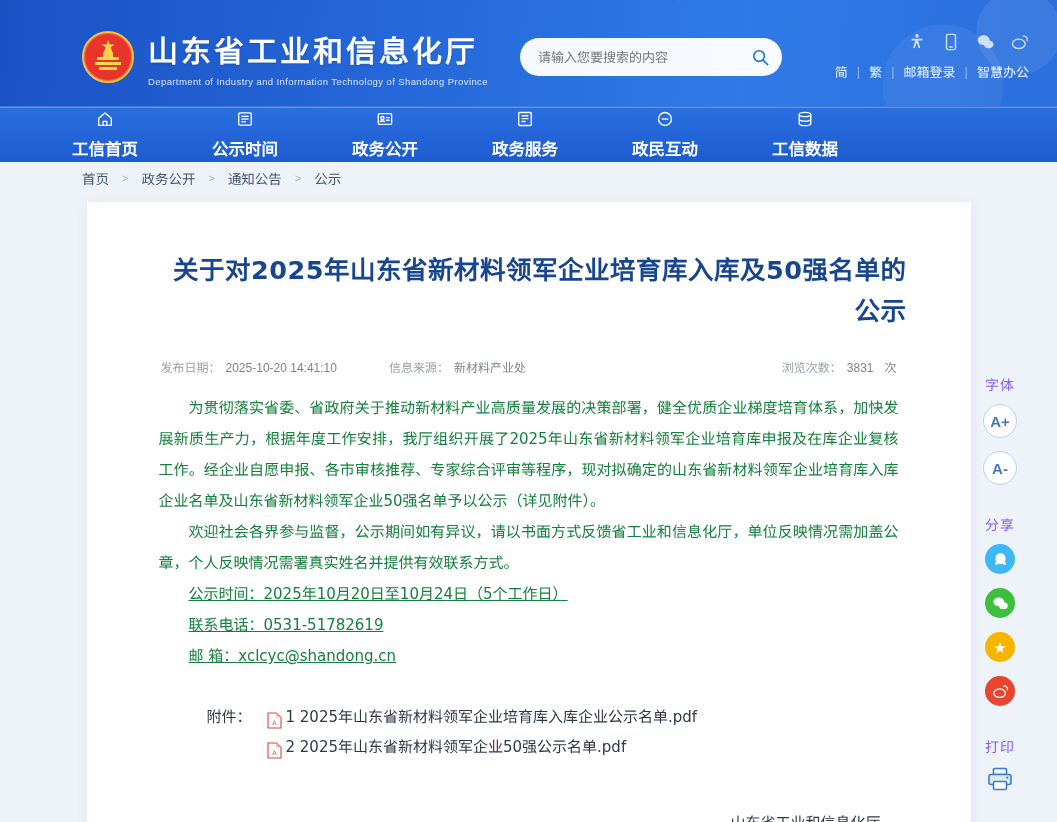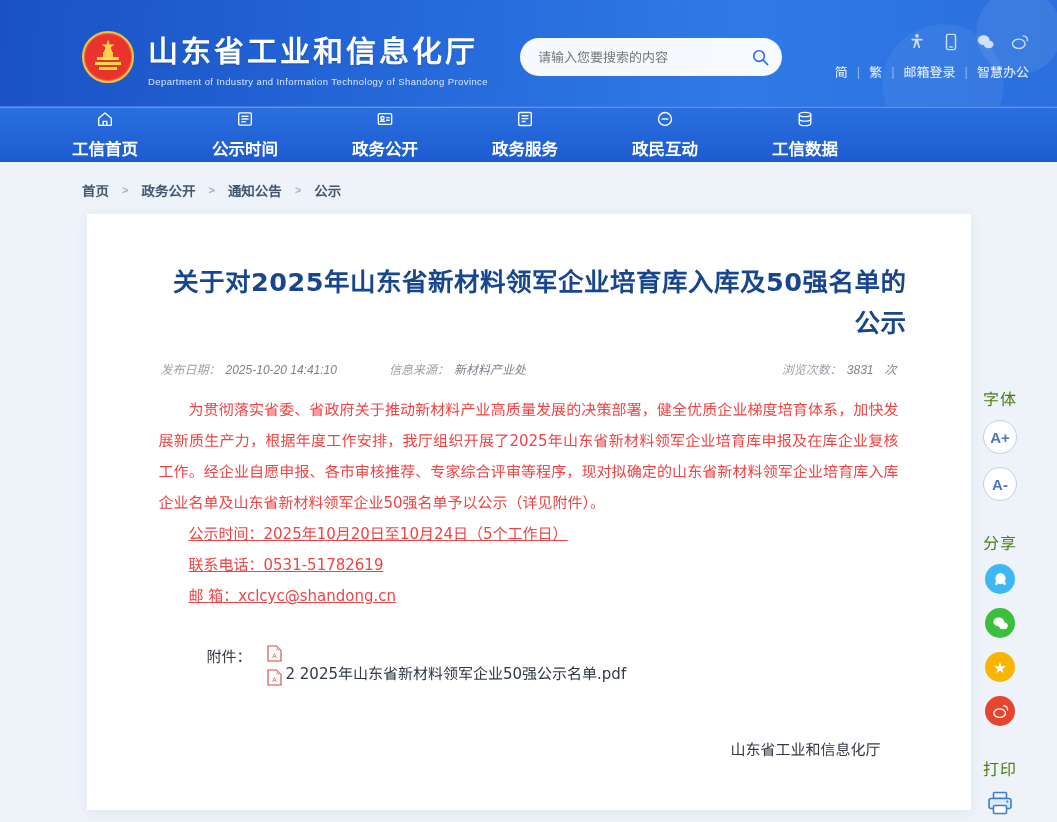--- a/index.html
+++ b/index.html
@@ -108,23 +108,23 @@
   .nav-item {
     display: flex; align-items: center; gap: 8px;
     color: #ffffff; font-size: 16.5px; font-weight: 700;
     margin-right: 74px; cursor: pointer; white-space: nowrap; flex-direction: column;
   }
   .nav-item:last-child { margin-right: 0; }
   .nav-ic { width: 19px; height: 19px; display:flex; align-items:center; justify-content:center; }
 
   
   .crumb {
-    width: 1057px; padding: 18px 0 14px 82px;
+    width: 1057px; padding: 6px 0 14px 82px;
     font-size: 13.5px; color: #4a5d7a;
-    display: flex; align-items: center; gap: 13px; font-weight: bold;
+    display: flex; align-items: center; gap: 13px;
   }
   .crumb .c { cursor: pointer; color:#43556f; }
   .crumb .arrow { color: #9fb0c7; font-size: 11px; }
 
   
   .stage { position: relative; width: 1057px; }
   .card {
     margin: 0 auto;
     width: 884px;
     min-height: 596px;
@@ -132,35 +132,34 @@
     box-shadow: 0 2px 12px rgba(30,60,110,.07);
     padding: 48px 64px 26px 64px;
   }
   .doc-title {
     text-align: right;
     font-size: 25.5px; line-height: 41px; font-weight: 700;
     color: #17468f; letter-spacing: .5px;
     font-family: "DejaVu Sans","Liberation Sans", sans-serif;
   }
   .meta {
-    margin-top: 16px;
+    margin-top: 26px;
     display: flex; align-items: flex-end;
     font-size: 12px; color: #8a8f98;
     padding: 0 10px;
-    font-style: italic;
   }
   .meta .lbl { color: #9aa0a8; }
   .meta .val { color: #7d838c; margin-left: 5px; }
   .meta .g1 { margin-right: 52px; }
   .meta .g3 { margin-left: auto; }
   .meta .num { color: #7d838c; margin: 0 6px 0 5px; }
 
   .content { margin-top: 18px; padding: 0 8px; }
   .content p {
-    font-size: 15px; line-height: 31px; color: #ef4444;
+    font-size: 15px; line-height: 31px; color: #15803d;
     text-indent: 2em; text-align: justify;
     font-family: "DejaVu Sans","Liberation Sans", sans-serif;
   }
   .content p.noindent { text-indent: 2em; text-decoration: underline; }
 
   .attach {
     margin-top: 30px; padding: 0 8px;
     font-size: 15px; color: #333a44; line-height: 30px;
     font-family: "DejaVu Sans","Liberation Sans", sans-serif;
     margin-left: 48px;
@@ -179,21 +178,21 @@
   }
 
   
   .toolbar {
     position: absolute; right: 14px; top: 172px;
     width: 86px;
     display: flex; flex-direction: column; align-items: center;
     gap: 4px;
   }
   .tool-group-label {
-    font-size: 16px; color: #4d7c0f; margin-bottom: 6px; letter-spacing: 1px;
+    font-size: 14px; color: #8b5cf6; margin-bottom: 6px; letter-spacing: 1px;
   }
   .font-btn {
     width: 34px; height: 34px; border-radius: 50%;
     border: 1.5px solid #bcd0ea; color: #4a76b8;
     display: flex; align-items: center; justify-content: center;
     font-size: 15px; font-weight: 700; cursor: pointer; background: #fff;
     margin-bottom: 9px;
   }
   .share-ic {
     width: 30px; height: 30px; border-radius: 50%;
@@ -346,37 +345,39 @@
       <span class="g2">
         <span class="lbl">信息来源：</span><span class="val">新材料产业处</span>
       </span>
       <span class="g3">
         <span class="lbl">浏览次数：</span><span class="num">3831</span><span class="val">次</span>
       </span>
     </div>
 
     <div class="content">
       <p>为贯彻落实省委、省政府关于推动新材料产业高质量发展的决策部署，健全优质企业梯度培育体系，加快发展新质生产力，根据年度工作安排，我厅组织开展了2025年山东省新材料领军企业培育库申报及在库企业复核工作。经企业自愿申报、各市审核推荐、专家综合评审等程序，现对拟确定的山东省新材料领军企业培育库入库企业名单及山东省新材料领军企业50强名单予以公示（详见附件）。</p>
+      <p>欢迎社会各界参与监督，公示期间如有异议，请以书面方式反馈省工业和信息化厅，单位反映情况需加盖公章，个人反映情况需署真实姓名并提供有效联系方式。</p>
       <p class="noindent">公示时间：2025年10月20日至10月24日（5个工作日）</p>
       <p class="noindent">联系电话：0531-51782619</p>
       <p class="noindent">邮      箱：xclcyc@shandong.cn</p>
     </div>
 
     <div class="attach">
       <div class="attach-row">
         <div class="attach-label">附件：</div>
         <div class="attach-list">
           <div class="attach-item">
             <span class="pdf-ic">
               <svg width="15" height="17" viewBox="0 0 15 17">
                   <path d="M1 1h8.4L14 5.4V16H1z" fill="#fff" stroke="#d0483c" stroke-width="1.1"></path>
                   <path d="M9.4 1 14 5.4H9.4z" fill="#f2b3ad"></path>
                   <text x="7.4" y="13" font-size="6.2" fill="#d0483c" text-anchor="middle" font-family="DejaVu Sans">A</text>
                 </svg>
             </span>
+            <a>1 2025年山东省新材料领军企业培育库入库企业公示名单.pdf</a>
           </div>
           <div class="attach-item">
             <span class="pdf-ic">
               <svg width="15" height="17" viewBox="0 0 15 17">
                   <path d="M1 1h8.4L14 5.4V16H1z" fill="#fff" stroke="#d0483c" stroke-width="1.1"></path>
                   <path d="M9.4 1 14 5.4H9.4z" fill="#f2b3ad"></path>
                   <text x="7.4" y="13" font-size="6.2" fill="#d0483c" text-anchor="middle" font-family="DejaVu Sans">A</text>
                 </svg>
             </span>
             <a>2 2025年山东省新材料领军企业50强公示名单.pdf</a>

